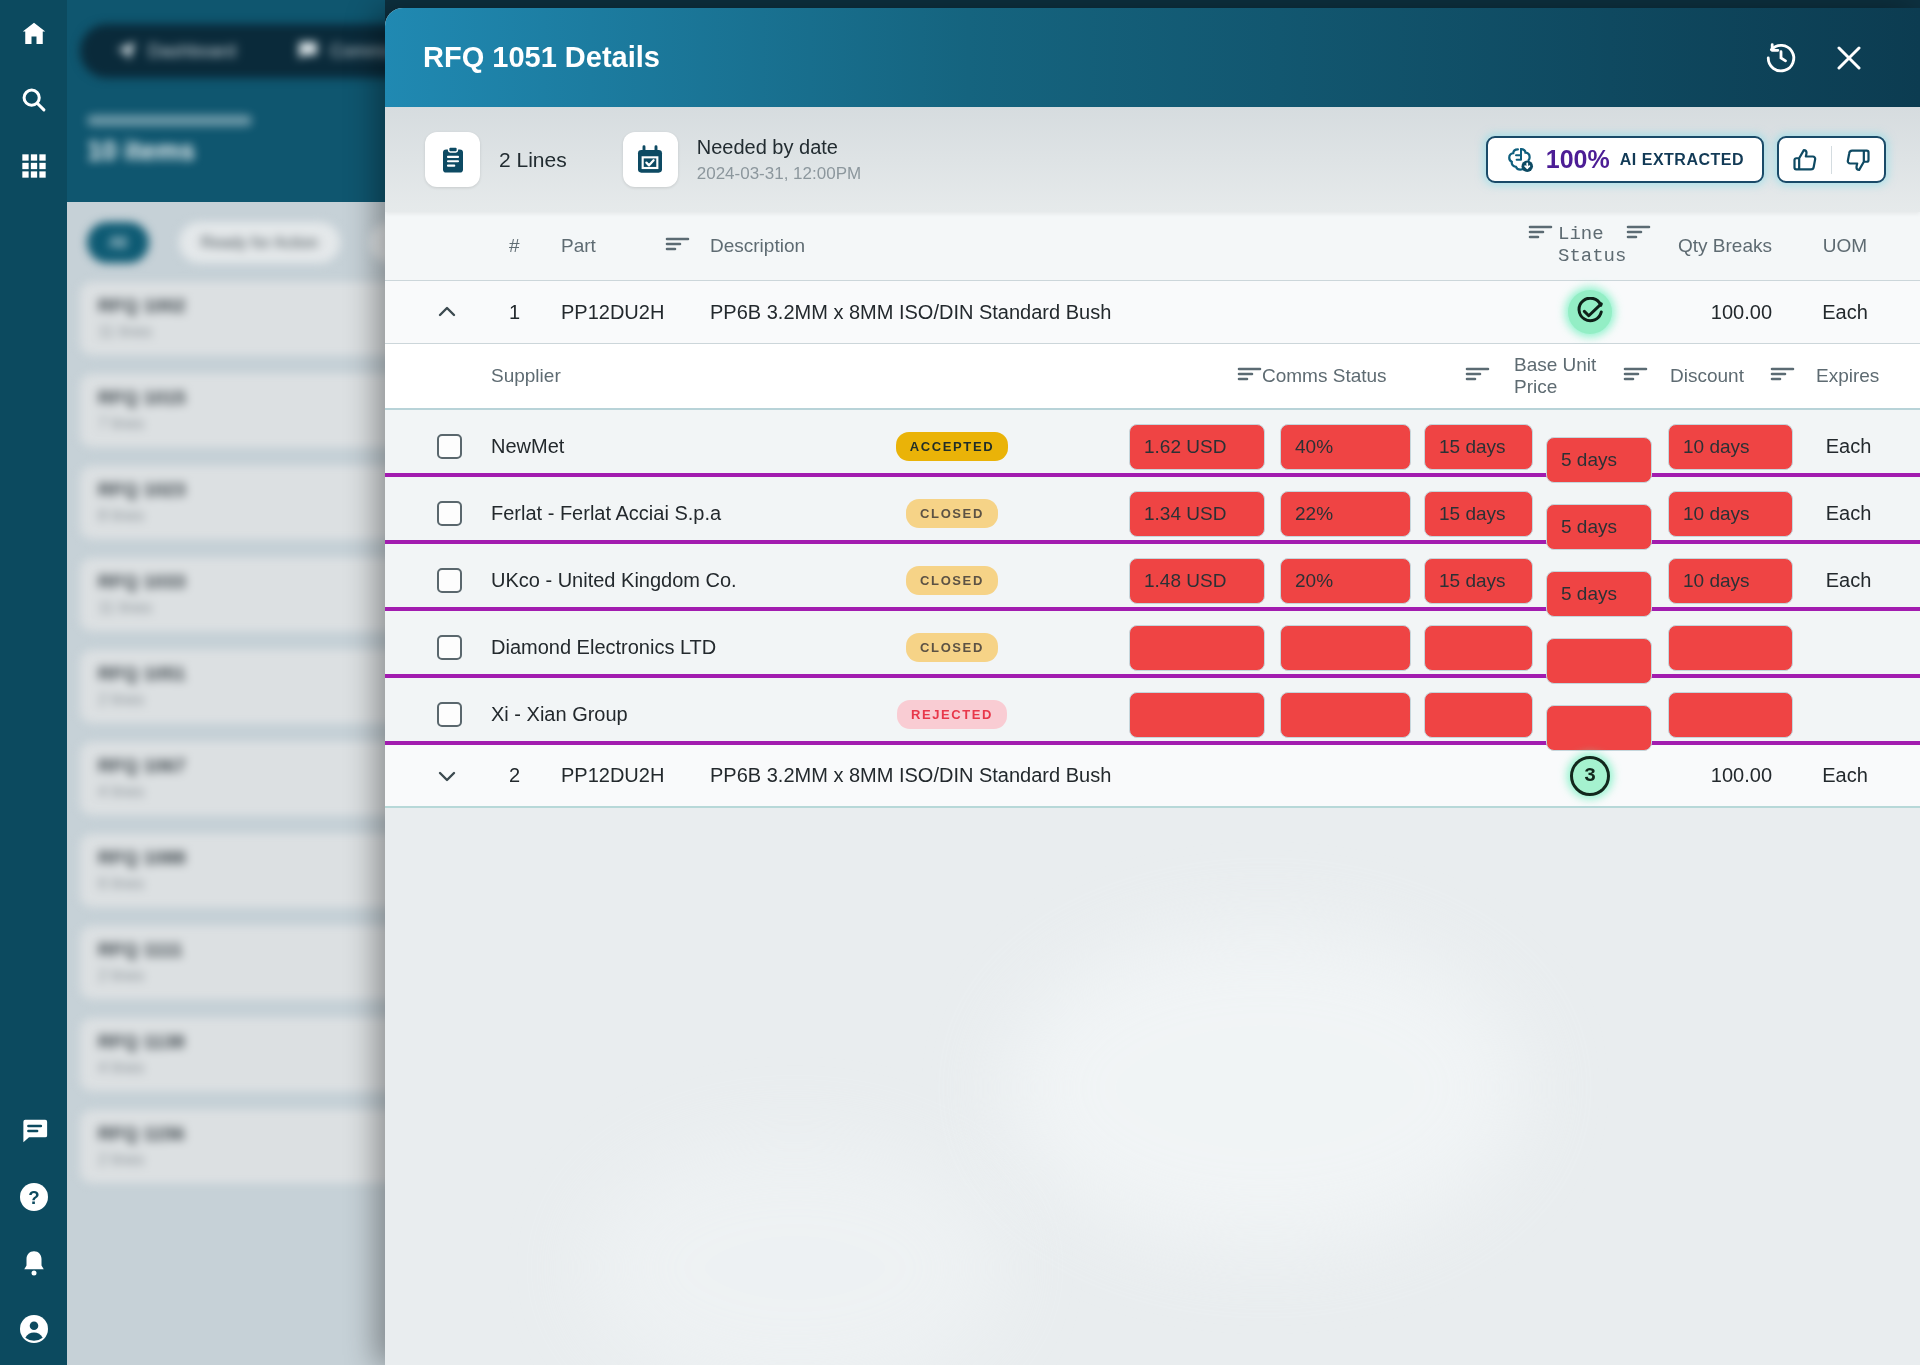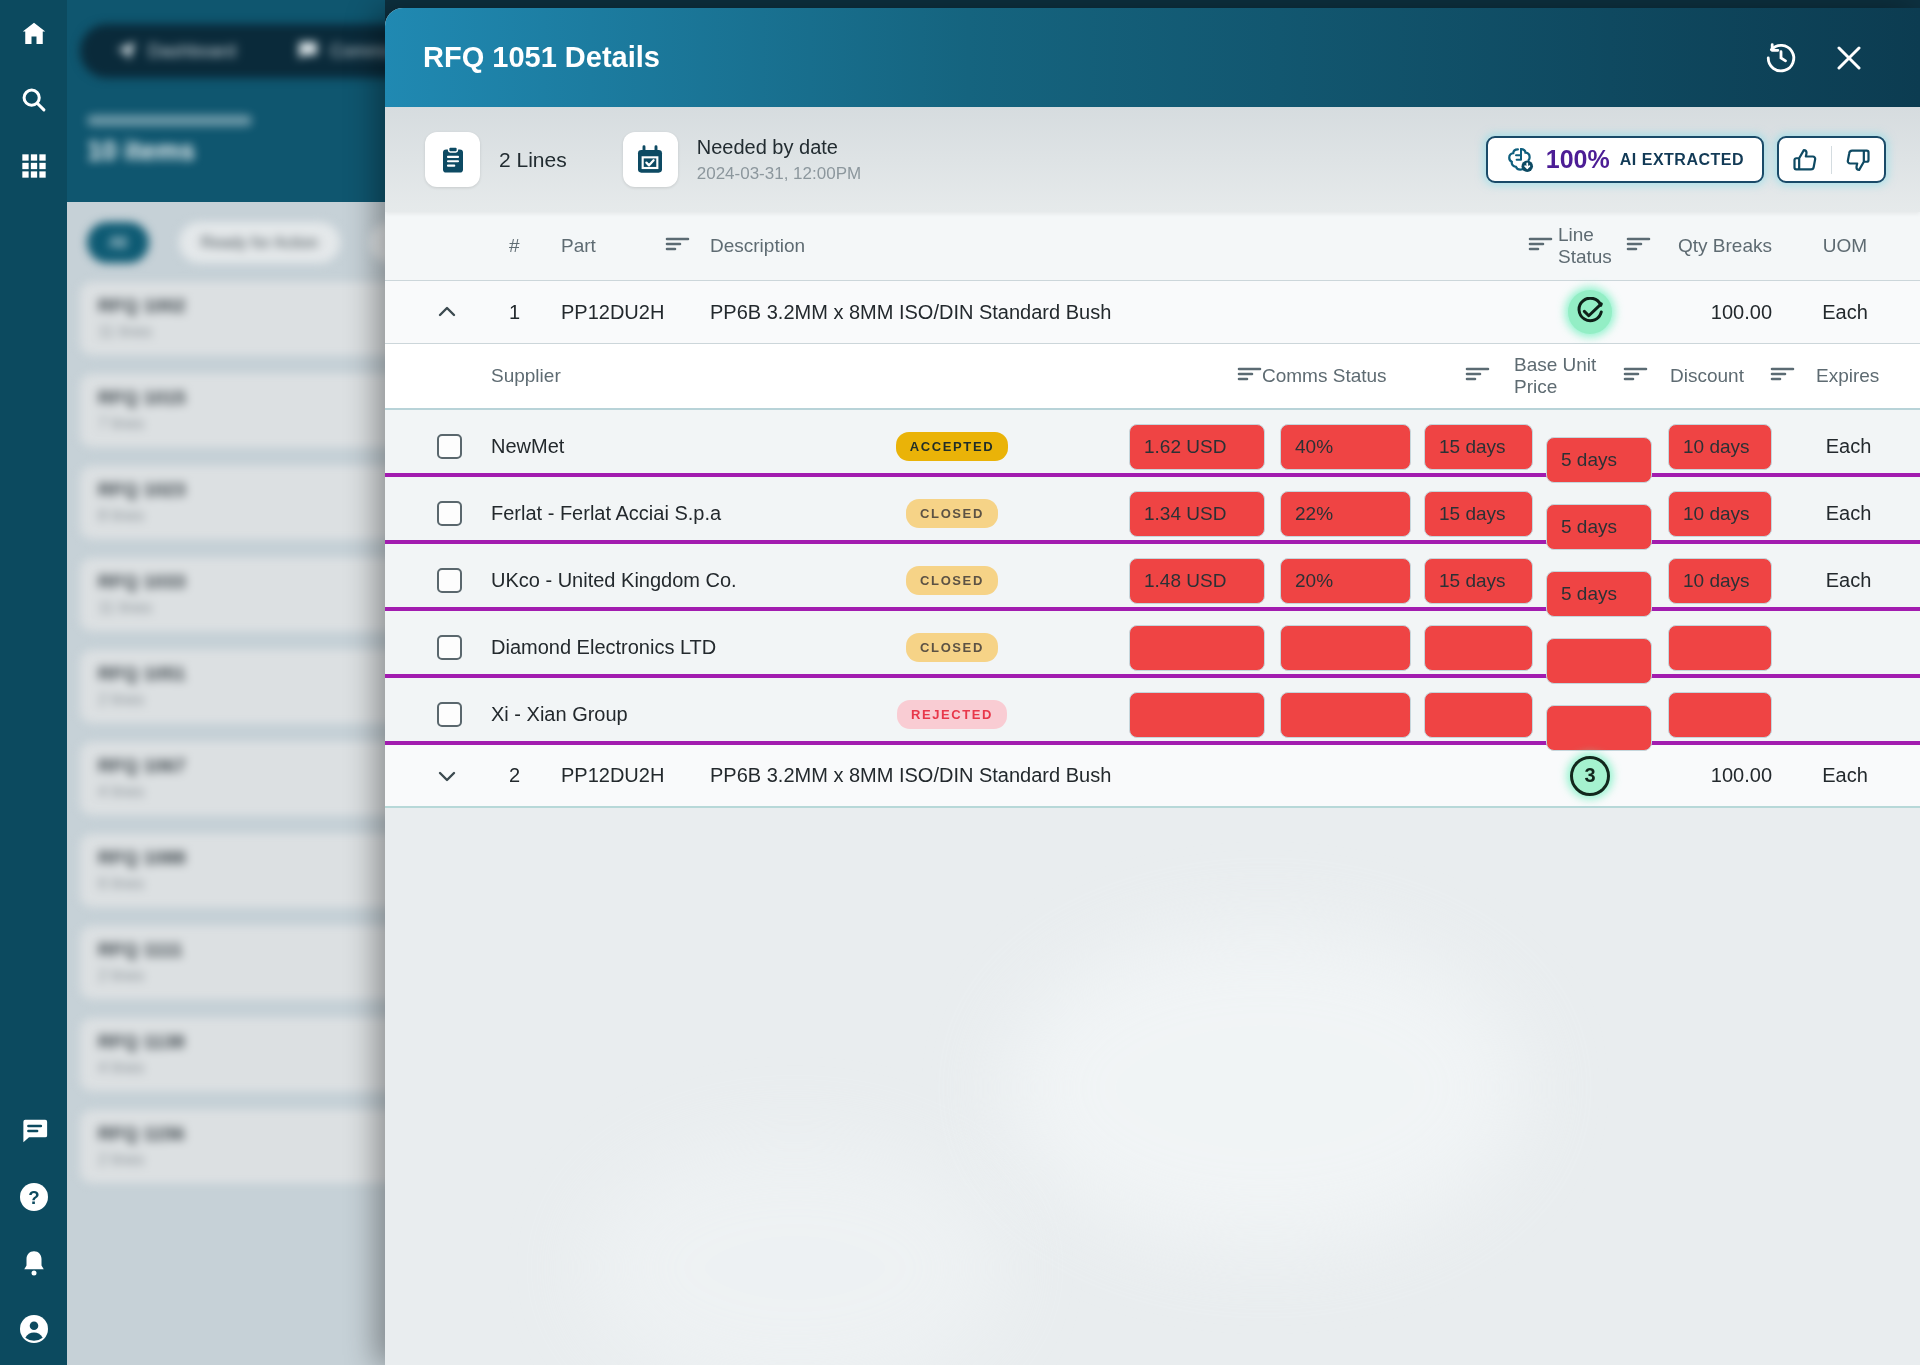--- a/index.html
+++ b/index.html
@@ -75,21 +75,21 @@
     grid-template-columns:40px 44px 60px 172px 804px 170px 110px 120px 15px;
     align-items:center; }
   .tbl-head { height:69px; background:#f4f7f8; border-bottom:1px solid #ccd6da;
     color:#5e6b72; font-size:19px; }
   .line-row { height:63px; background:#f9fafb; border-bottom:1px solid #ccd6da;
     color:#23292d; font-size:20px; }
   .cell-num { padding-left:40px; }
   .cell-part { padding-left:32px; display:flex; align-items:center; }
   .cell-part .sort { margin-left:auto; margin-right:10px; }
   .cell-desc { padding-left:9px; }
-  .cell-status { display:flex; align-items:center; justify-content:center; gap:4px; }
+  .cell-status { display:flex; justify-content:center; gap:4px;font-family:Liberation Mono, monospace; }
   .status-label { width:64px; text-align:left; line-height:1.15; }
   .cell-qty { text-align:right; padding-right:13px; }
   .cell-uom { text-align:center; }
   .chev { display:flex; align-items:center; justify-content:center; cursor:pointer; height:100%; }
 
   .check-badge { width:44px; height:44px; border-radius:50%; background:#93eec5;
     display:flex; align-items:center; justify-content:center;
     box-shadow:0 0 9px 3px rgba(110,240,190,.75); }
   .count-badge { width:40px; height:40px; border-radius:50%; background:#a5f2cf;
     border:3px solid #12271c; color:#12271c; font-size:20px; font-weight:700;
@@ -110,21 +110,21 @@
   .sup-name { padding-left:6px; }
   .badge-cell { display:flex; justify-content:center; }
   .badge { font-size:13px; font-weight:700; letter-spacing:1.6px; padding:7px 14px;
     border-radius:13px; }
   .badge-accepted { background:#eab308; color:#1f2d28; }
   .badge-closed { background:#f6d387; color:#5c5244; }
   .badge-rejected { background:#f9ccd3; color:#e8374a; }
   .field { height:46px; background:#ef4444; border:1.5px solid #c5d6dc; border-radius:8px;
     display:flex; align-items:center; padding-left:14px; font-size:19px; color:#2b3135; cursor:text; }
   .f-price { width:136px; } .f-disc { width:131px; } .f-exp { width:109px; }
-  .f-lead { width:106px;margin-top:27px; } .f-prom { width:104px;text-align:center; }
+  .f-lead { width:106px;margin-top:27px; } .f-prom { width:125px;text-align:center; }
   .sup-uom { text-align:center; }
 
   .bottom-rule { border-bottom:2px solid #b7d8d8; }
 
   .rest { position:relative; height:545px; background:#e9edef; }
   .blob { position:absolute; border-radius:50%; filter:blur(40px); opacity:.55; background:#f7fafb; }
 
   
   .sort { display:inline-block; }
 </style>

